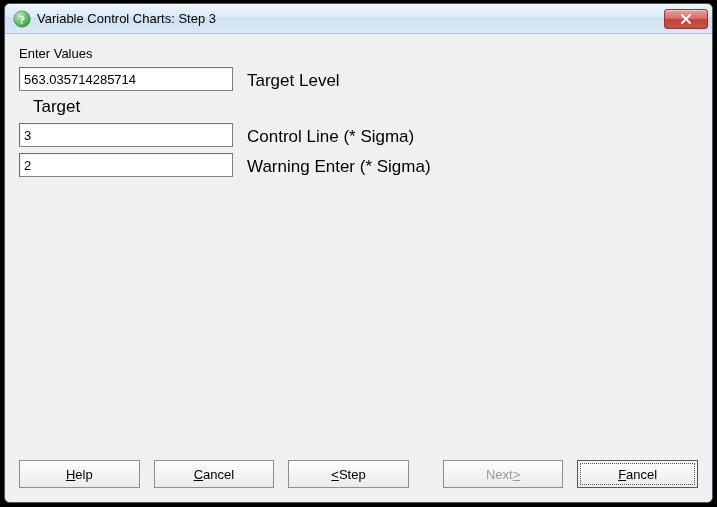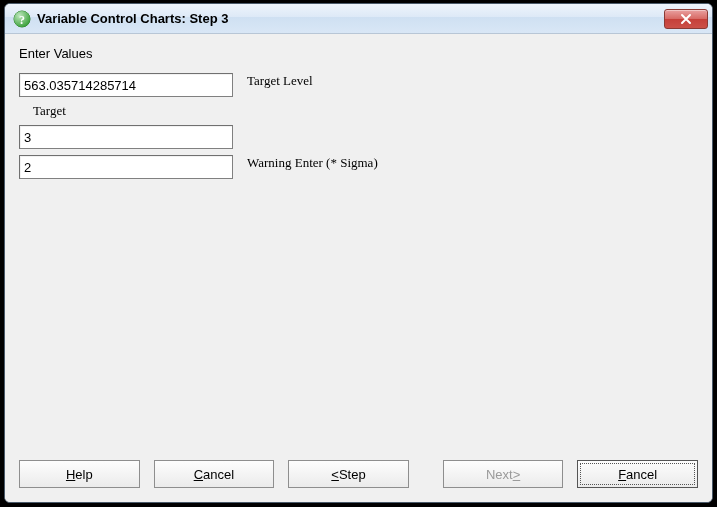--- a/index.html
+++ b/index.html
@@ -39,21 +39,20 @@
   .title-icon {
     width: 18px;
     height: 18px;
     margin-right: 6px;
     flex-shrink: 0;
   }
   .title-text {
     color: #000;
     font-size: 13px;
     flex: 1;
-    font-weight: bold;
   }
   .close-btn {
     width: 44px;
     height: 20px;
     border-radius: 3px;
     background: linear-gradient(to bottom, #e9a0a0 0%, #d86b66 48%, #c6403a 52%, #cb5048 100%);
     border: 1px solid #8a3a35;
     display: flex;
     align-items: center;
     justify-content: center;
@@ -61,45 +60,44 @@
   }
   .content {
     flex: 1;
     padding: 12px 14px 8px 14px;
     background: #f0f0f0;
     position: relative;
   }
   .section-label {
     color: #000;
     font-size: 13px;
-    margin-bottom: 12px;
+    margin-bottom: 6px;
   }
   .form-row {
     display: flex;
-    align-items: flex-start;
+    align-items: flex-end;
     margin-bottom: 6px;
   }
   .text-input {
     width: 214px;
     height: 24px;
     border: 1px solid #808080;
     border-top-color: #707070;
     border-left-color: #707070;
     background: #fff;
     padding: 0 4px;
     font-family: inherit;
     font-size: 13px;
     color: #000;
     box-shadow: inset 1px 1px 0 rgba(0,0,0,0.05);
   }
   .field-label {
     margin-left: 14px;
-    font-size: 13px;
-    color: #000;
-    font-family: Liberation Serif, serif;
+    font-size: 17px;
+    color: #000;
   }
   .button-bar {
     display: flex;
     gap: 14px;
     padding: 10px 14px 14px 14px;
     background: #f0f0f0;
   }
   .btn {
     flex: 1;
     height: 28px;
@@ -160,20 +158,21 @@
       <input class="text-input" type="text" value="563.035714285714" style="">
       <span class="field-label">Target Level</span>
     </div>
 
     <div class="form-row">
       <span class="field-label">Target</span>
     </div>
 
     <div class="form-row">
       <input class="text-input" type="text" value="3" style="">
+      <span class="field-label">Control Line (* Sigma)</span>
     </div>
 
     <div class="form-row">
       <input class="text-input" type="text" value="2" style="">
       <span class="field-label">Warning Enter (* Sigma)</span>
     </div>
   </div>
 
   <div class="button-bar">
     <button class="btn">

